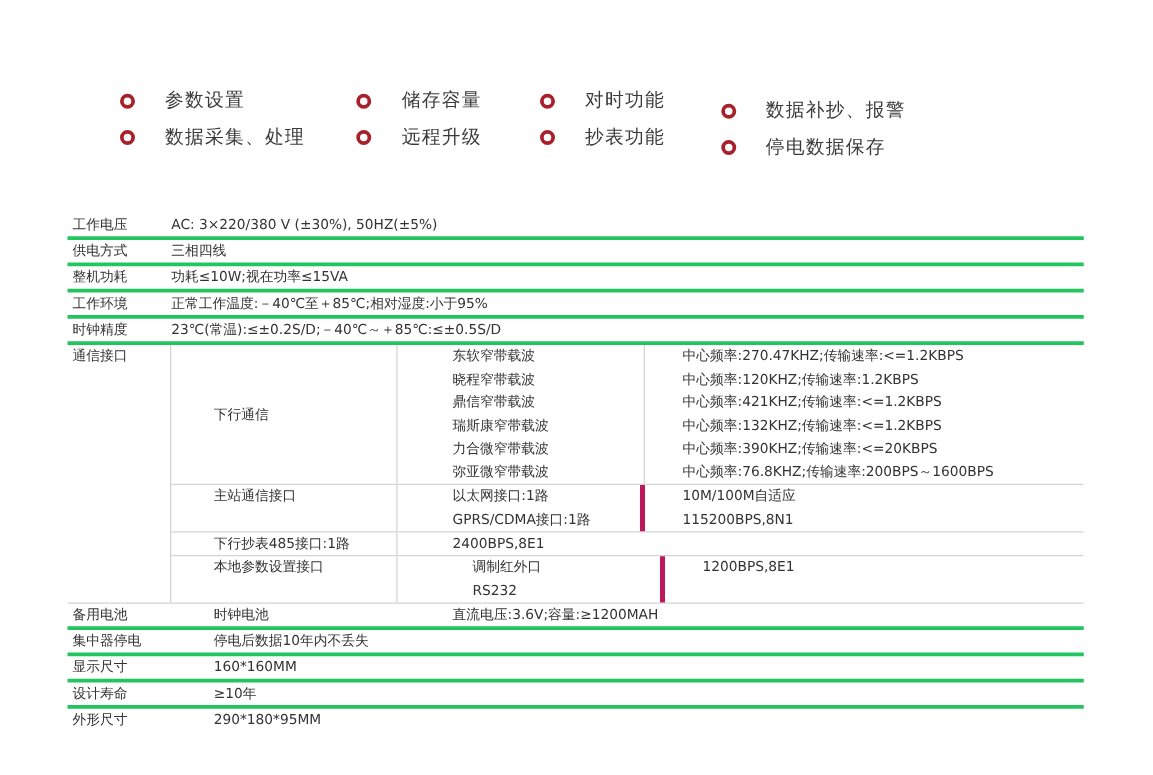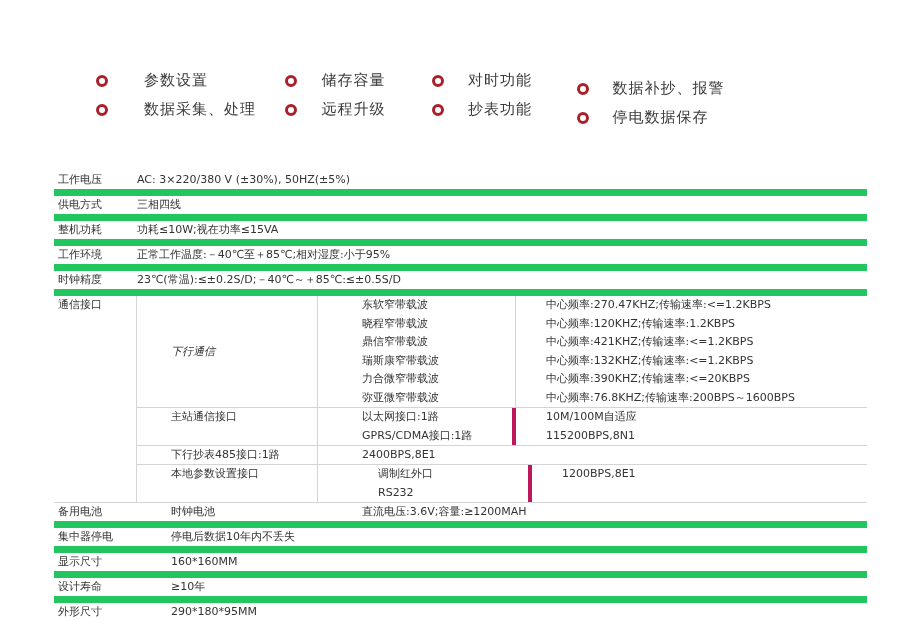--- a/index.html
+++ b/index.html
@@ -7,39 +7,39 @@
   body { font-family: "DejaVu Sans", "Liberation Sans", sans-serif; color: #333333; position: relative; }
 
   .features { position: absolute; left: 96px; top: 66px; width: 680px; }
   .feat-row { display: flex; height: 29px; align-items: center; }
   .feat { display: flex; align-items: center; font-size: 15px; color: #3a3a3a; letter-spacing: 1px; }
   .feat .dot {
     width: 12px; height: 12px; border-radius: 50%;
     border: 3.6px solid #a8202a; background: #ffffff;
     margin-right: 24px; flex: none;
   }
-  .feat.c0 { width: 190px; gap: 12px; }
+  .feat.c0 { width: 190px; }
   .feat.c1 { width: 147px; }
   .feat.c2 { width: 145px; }
   .feat.c3 { width: 200px; margin-top: 16px; }
 
   .spec { position: absolute; left: 54px; top: 171px; width: 813px; font-size: 11px; color: #333; }
-  .row { display: flex; border-bottom: 7px solid #22c55e; }
+  .row { display: flex; border-bottom: 3px solid #22c55e; }
   .row .lbl { width: 83px; padding-left: 4px; line-height: 18px; flex: none; }
   .row .full { flex: 1; text-align: left; line-height: 18px; }
   .row .v1 { width: 181px; padding-left: 34px; line-height: 18px; flex: none; }
   .row .v2 { flex: 1; padding-left: 44px; line-height: 18px; }
 
   .comm { display: flex; border-bottom: 1px solid #d4d4d4; }
   .comm .lbl { width: 83px; padding-left: 4px; line-height: 18px; flex: none; border-right: 1px solid #d4d4d4; }
   .comm .body { flex: 1; display: flex; flex-direction: column; }
   .sub { display: flex; border-bottom: 1px solid #d4d4d4; }
   .sub:last-child { border-bottom: none; gap: 16px; }
   .sub .name { width: 181px; padding-left: 34px; flex: none; border-right: 1px solid #d4d4d4; display: flex; line-height: 18px; }
-  .sub .name.mid { align-items: center; font-style: italic; }
+  .sub .name.mid { align-items: center; }
   .sub .items { flex: 1; display: flex; flex-direction: column; }
   .pair { display: flex; }
   .pair .a { width: 198px; padding-left: 44px; flex: none; border-right: 1px solid #d4d4d4; line-height: 18.5px; }
   .pair .b { flex: 1; padding-left: 30px; line-height: 18.5px; }
   .split { display: flex; flex: 1; }
   .split .a { width: 198px; padding-left: 44px; flex: none; border-right: 4px solid #be185d; }
   .split .a div, .split .b div { line-height: 18.5px; }
   .split .b { flex: 1; padding-left: 30px; }
   .single { padding-left: 44px; line-height: 18px; width: 198px; }
 </style>

